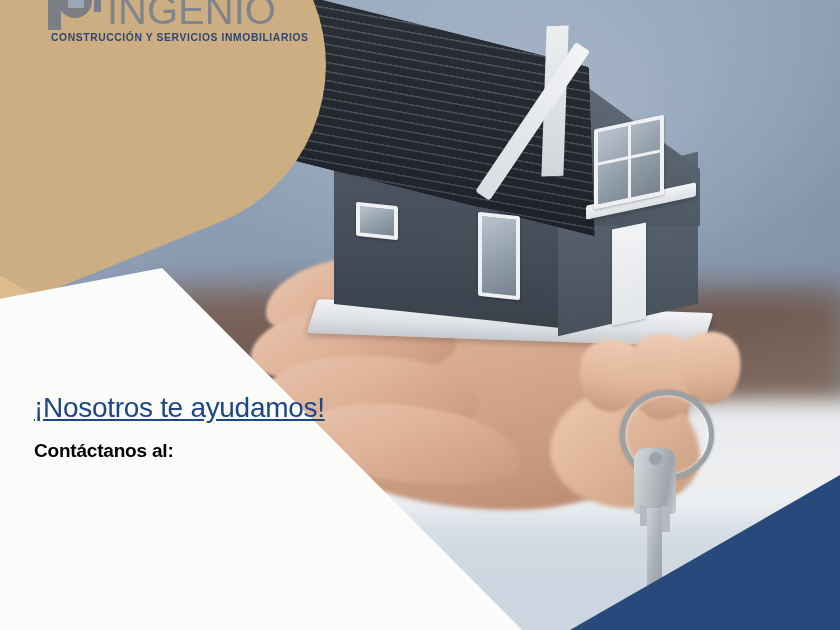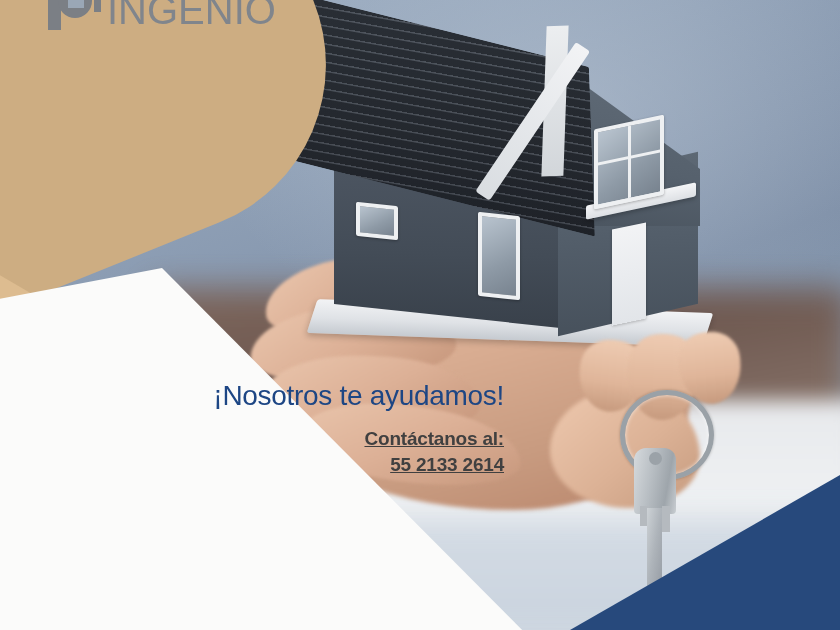--- a/index.html
+++ b/index.html
@@ -10,21 +10,20 @@
   body {
     font-family: "Liberation Sans", sans-serif;
   }
 
   .poster {
     position: relative;
     width: 840px;
     height: 630px;
     overflow: hidden;
     background: #8d9cb0;
-    text-align: right;
   }
 
   
   .photo {
     position: absolute;
     inset: 0;
     background:
       radial-gradient(ellipse 60% 55% at 66% 18%, rgba(188,200,214,0.55) 0%, rgba(188,200,214,0) 70%),
       linear-gradient(160deg, #9fb0c4 0%, #8fa0b6 28%, #7f90a8 55%, #8fa1b4 78%, #b9c3cf 100%);
   }
@@ -398,31 +397,31 @@
   .headline {
     font-size: 47px;
     font-weight: 700;
     line-height: 48px;
     letter-spacing: -1.1px;
     color: #1c4582;
     margin: 0;
     white-space: pre-line;
   }
   .subhead {
-    margin-top: 4px;
+    margin-top: 16px;
     font-size: 28px;
     font-weight: 400;
     letter-spacing: -0.3px;
     color: #1d4684;
     line-height: 32px;
+    text-decoration: underline;
   }
   .contact {
     margin-top: 14px;
-    color: #404040;
-    text-decoration: underline;
+    color: #000000;
   }
   .contact div {
     font-size: 19px;
     font-weight: 700;
     line-height: 26px;
     letter-spacing: -0.2px;
   }
 </style>
 </head>
 <body>
@@ -481,23 +480,23 @@
   <div class="logo">
     <div class="logo-row">
       <span class="logo-mark">
         <span class="lm-stem"></span>
         <span class="lm-bowl"></span>
         <span class="lm-cut"></span>
         <span class="lm-tick"></span>
       </span>
       <span class="logo-word">INGENIO</span>
     </div>
+    <div class="logo-tag">CONSTRUCCIÓN Y SERVICIOS INMOBILIARIOS</div>
   </div>
 
   <div class="copy">
     <div class="subhead">¡Nosotros te ayudamos!</div>
     <div class="contact">
       <div>Contáctanos al:</div>
-      <div>55 2133 2614</div>
     </div>
   </div>
 
 </div>
 
 </body></html>

